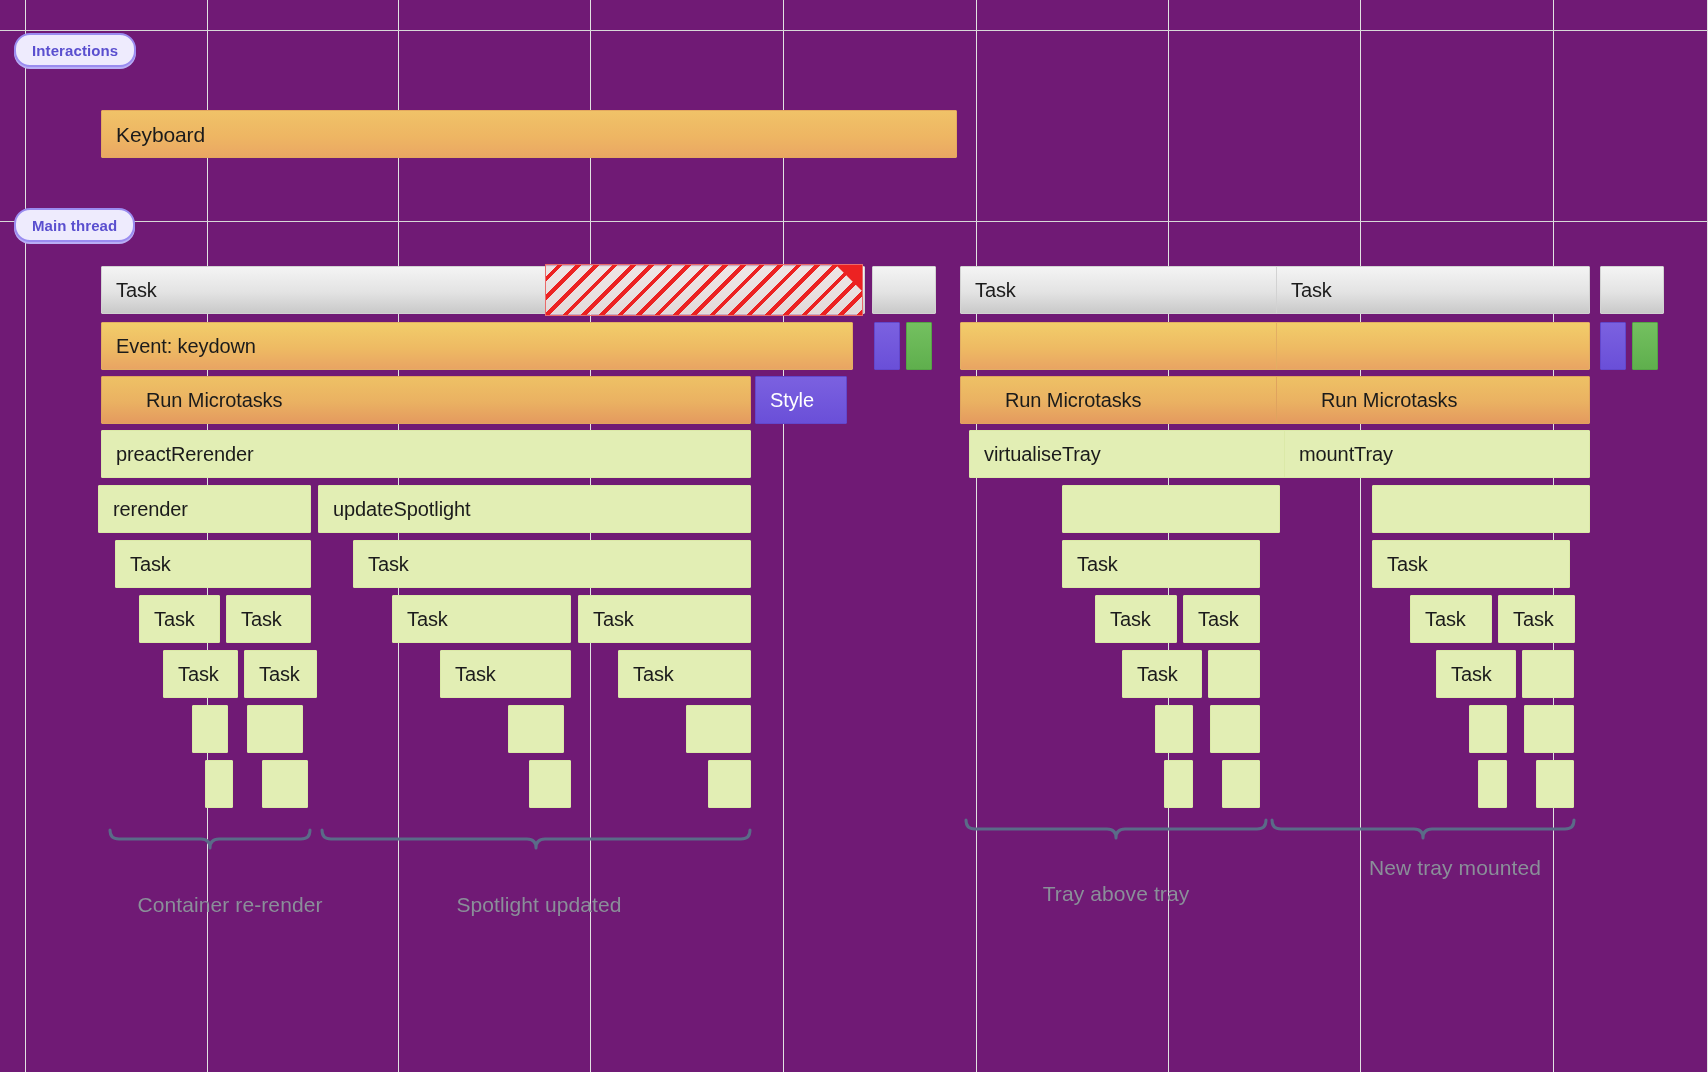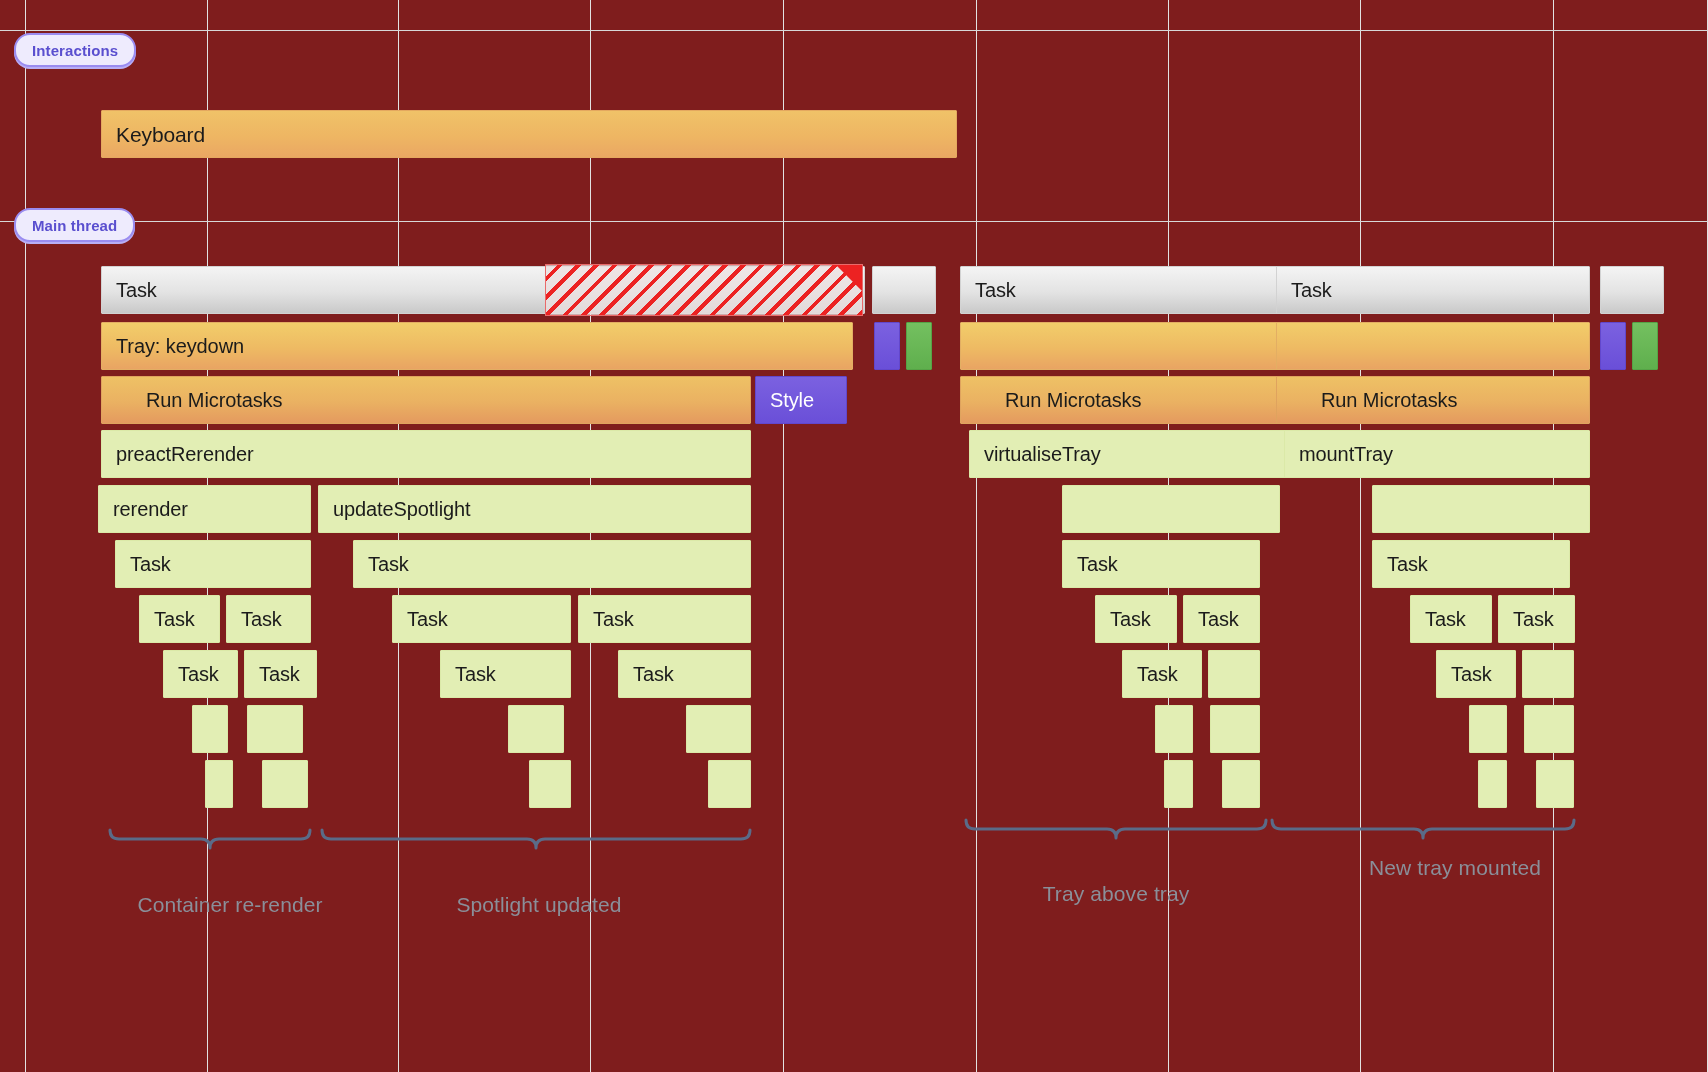--- a/index.html
+++ b/index.html
@@ -9,21 +9,21 @@
     background: #ffffff;
   }
   body {
     font-family: "Liberation Sans", "DejaVu Sans", sans-serif;
     -webkit-font-smoothing: antialiased;
   }
   #stage {
     position: relative;
     width: 1708px;
     height: 1072px;
-    background: #7f1d1d;
+    background: #701a75;
     overflow: hidden;
   }
 
   
   .gridlines { position: absolute; inset: 0; pointer-events: none; }
   .vline {
     position: absolute;
     top: 0;
     bottom: 0;
     width: 1px;
@@ -183,21 +183,21 @@
       </div>
       <div class="blk gray" style="left: 872px; top: 266px; width: 64px; height: 48px;"></div>
       <div class="blk gray" style="left: 960px; top: 266px; width: 320px; height: 48px;">
         <span class="lbl">Task</span>
       </div>
       <div class="blk gray" style="left: 1276px; top: 266px; width: 314px; height: 48px;">
         <span class="lbl">Task</span>
       </div>
       <div class="blk gray" style="left: 1600px; top: 266px; width: 64px; height: 48px;"></div>
       <div class="blk orange" style="left: 101px; top: 322px; width: 752px; height: 48px;">
-        <span class="lbl">Tray: keydown</span>
+        <span class="lbl">Event: keydown</span>
       </div>
       <div class="blk purple" style="left: 874px; top: 322px; width: 26px; height: 48px;"></div>
       <div class="blk greenbox" style="left: 906px; top: 322px; width: 26px; height: 48px;"></div>
       <div class="blk orange" style="left: 960px; top: 322px; width: 320px; height: 48px;"></div>
       <div class="blk orange" style="left: 1276px; top: 322px; width: 314px; height: 48px;"></div>
       <div class="blk purple" style="left: 1600px; top: 322px; width: 26px; height: 48px;"></div>
       <div class="blk greenbox" style="left: 1632px; top: 322px; width: 26px; height: 48px;"></div>
       <div class="blk orange2" style="left: 101px; top: 376px; width: 650px; height: 48px;">
         <span class="lbl">Run Microtasks</span>
       </div>

